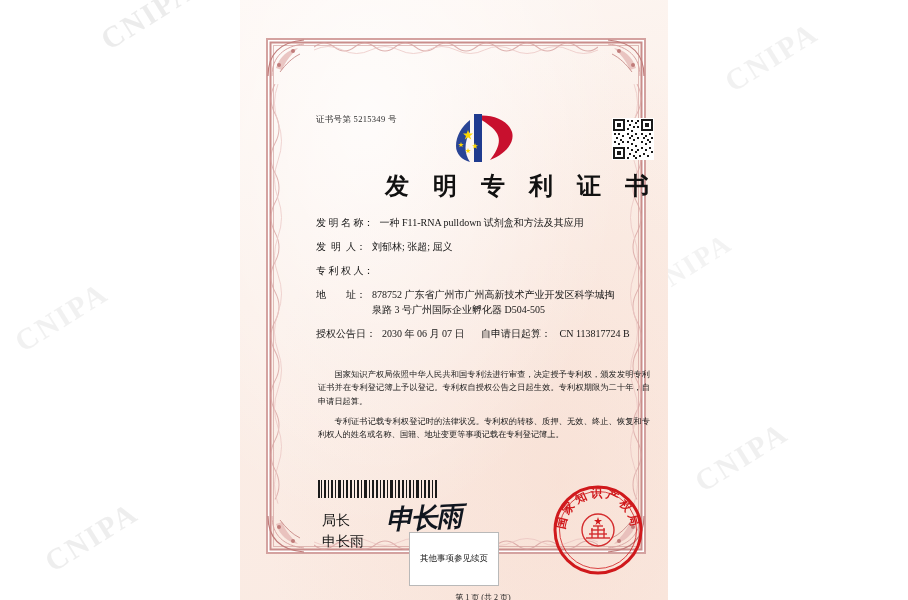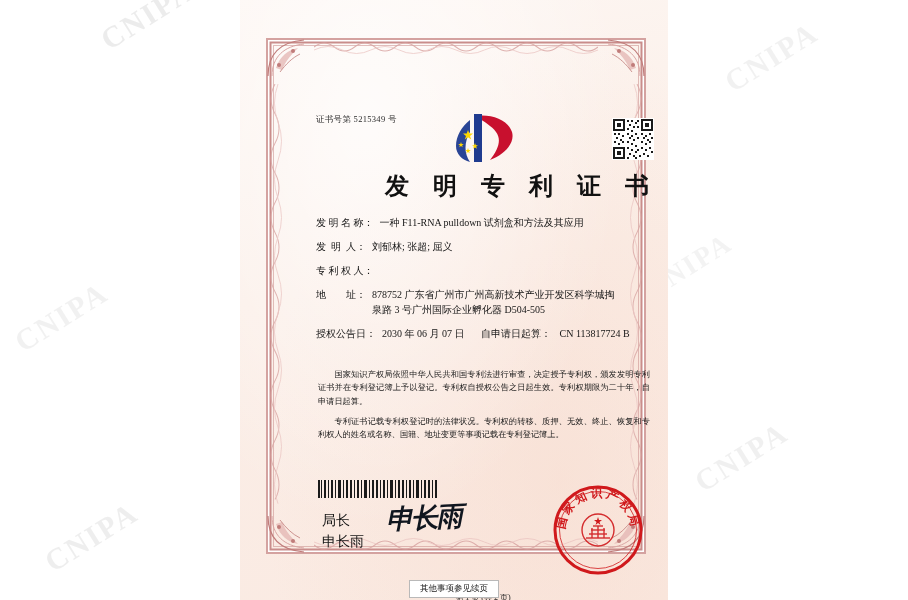--- a/index.html
+++ b/index.html
@@ -271,22 +271,22 @@
     text-align: center;
     font-size: 8px;
     color: #1a1a1a;
   }
 
   
   #bottom-tab {
     position: absolute;
     left: 50%;
     transform: translateX(-50%);
-    bottom: 2px;
-    padding: 2px 10px;
+    bottom: 14px;
+    padding: 20px 10px;
     border: 1px solid #b9b9b9;
     background: #ffffff;
     font-size: 8.5px;
     color: #222;
     font-family: "Liberation Serif", serif;
     white-space: nowrap;
   }
 </style>
 </head>
 <body>

